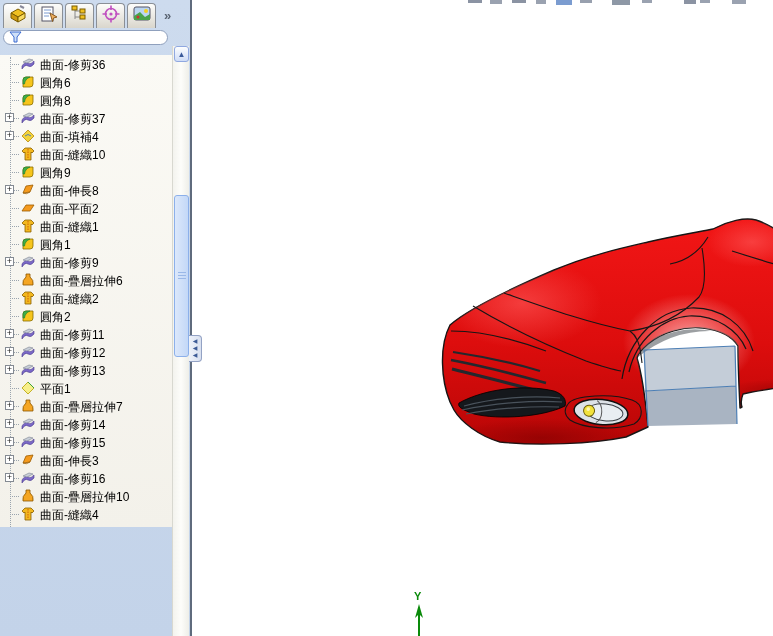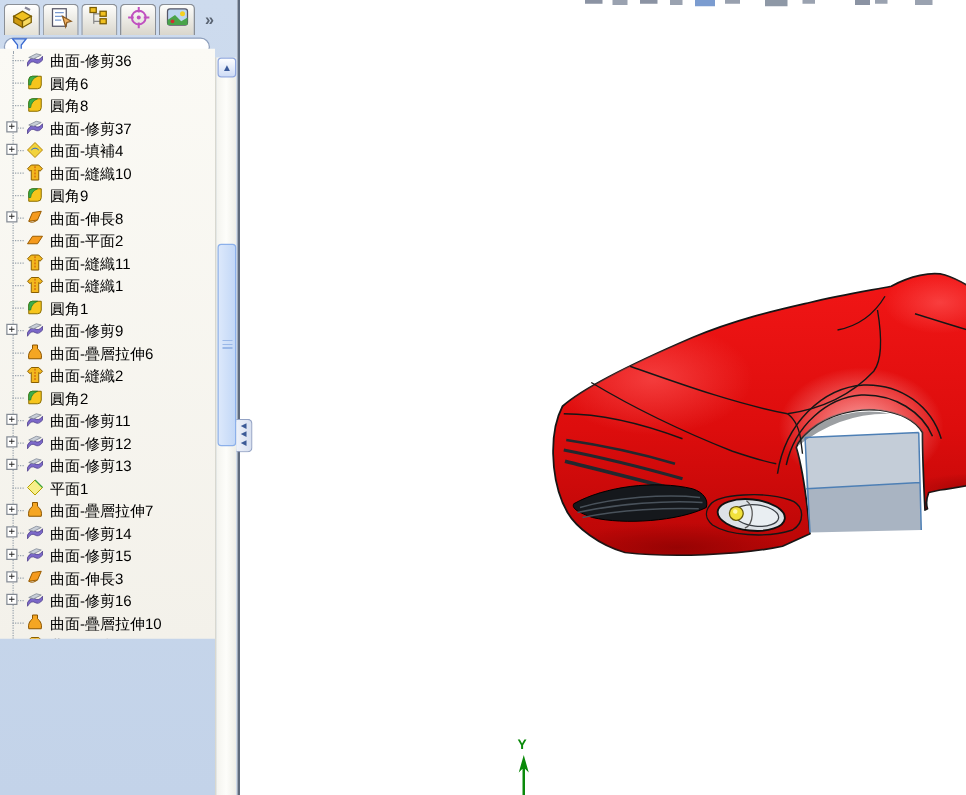--- a/index.html
+++ b/index.html
@@ -34,21 +34,21 @@
   .fm-tab.active{background:linear-gradient(180deg,#ffffff,#e4e1d6);}
   .fm-chevron{margin-left:6px;margin-bottom:5px;color:#5a6472;font-size:13px;font-weight:bold;letter-spacing:-1px;}
   
   #fm-filter{
     position:absolute;left:3px;top:30px;width:165px;height:15px;border:1px solid #8fa0bd;border-radius:8px;
     background:#fff;display:flex;align-items:center;padding-left:5px;box-sizing:border-box;
   }
   #fm-filter input{border:none;outline:none;flex:1;height:11px;font-size:10px;background:transparent;min-width:0;}
   
   #fm-tree{
-    position:absolute;left:0;top:39px;width:172px;height:472px;overflow:hidden;
+    position:absolute;left:0;top:55px;width:172px;height:472px;overflow:hidden;
     background:linear-gradient(180deg,#fbfaf5,#f3f1ea);
   }
   #tree-guide{position:absolute;left:10px;top:2px;width:0;height:600px;border-left:1px dotted #9aa4ae;}
   .tree-row{position:relative;height:18px;display:flex;align-items:center;cursor:default;}
   .tree-stub{position:absolute;left:10px;top:9px;width:9px;border-top:1px dotted #9aa4ae;}
   .plusbox{
     position:absolute;left:5px;top:4px;width:9px;height:9px;border:1px solid #848a92;background:#fff;
     font-size:9px;line-height:7px;text-align:center;color:#222;box-sizing:border-box;z-index:2;
   }
   .tree-icon{position:absolute;left:21px;top:2px;width:14px;height:14px;}
@@ -381,30 +381,20 @@
         <span class="tree-label">曲面-平面2</span>
       </div>
       <div class="tree-row">
         <span class="tree-stub"></span>
         <span class="tree-icon">
           <svg viewBox="0 0 14 14">
             <path d="M4,1 L10,1 L13,4 L11,6 L10,5 L10,13 L4,13 L4,5 L3,6 L1,4 Z" fill="#f3b81e" stroke="#8a5f00" stroke-width="0.8"></path>
             <path d="M7,2 L7,12" stroke="#c03a00" stroke-width="0.7" stroke-dasharray="1.5,1"></path>
           </svg>
         </span>
-        <span class="tree-label">曲面-縫織11</span>
-      </div>
-      <div class="tree-row">
-        <span class="tree-stub"></span>
-        <span class="tree-icon">
-          <svg viewBox="0 0 14 14">
-            <path d="M4,1 L10,1 L13,4 L11,6 L10,5 L10,13 L4,13 L4,5 L3,6 L1,4 Z" fill="#f3b81e" stroke="#8a5f00" stroke-width="0.8"></path>
-            <path d="M7,2 L7,12" stroke="#c03a00" stroke-width="0.7" stroke-dasharray="1.5,1"></path>
-          </svg>
-        </span>
         <span class="tree-label">曲面-縫織1</span>
       </div>
       <div class="tree-row">
         <span class="tree-stub"></span>
         <span class="tree-icon">
           <svg viewBox="0 0 14 14">
             <path d="M2,5 Q2,2 5,2 L12,2 L12,9 Q12,12 9,12 L2,12 Z" fill="#f6c51c" stroke="#8a6d00" stroke-width="0.8"></path>
             <path d="M2,5 Q2,2 5,2 L9,2 Q4,4 3.5,9 L2,9 Z" fill="#3fae49" stroke="#1d7a28" stroke-width="0.6"></path>
           </svg>
         </span>

